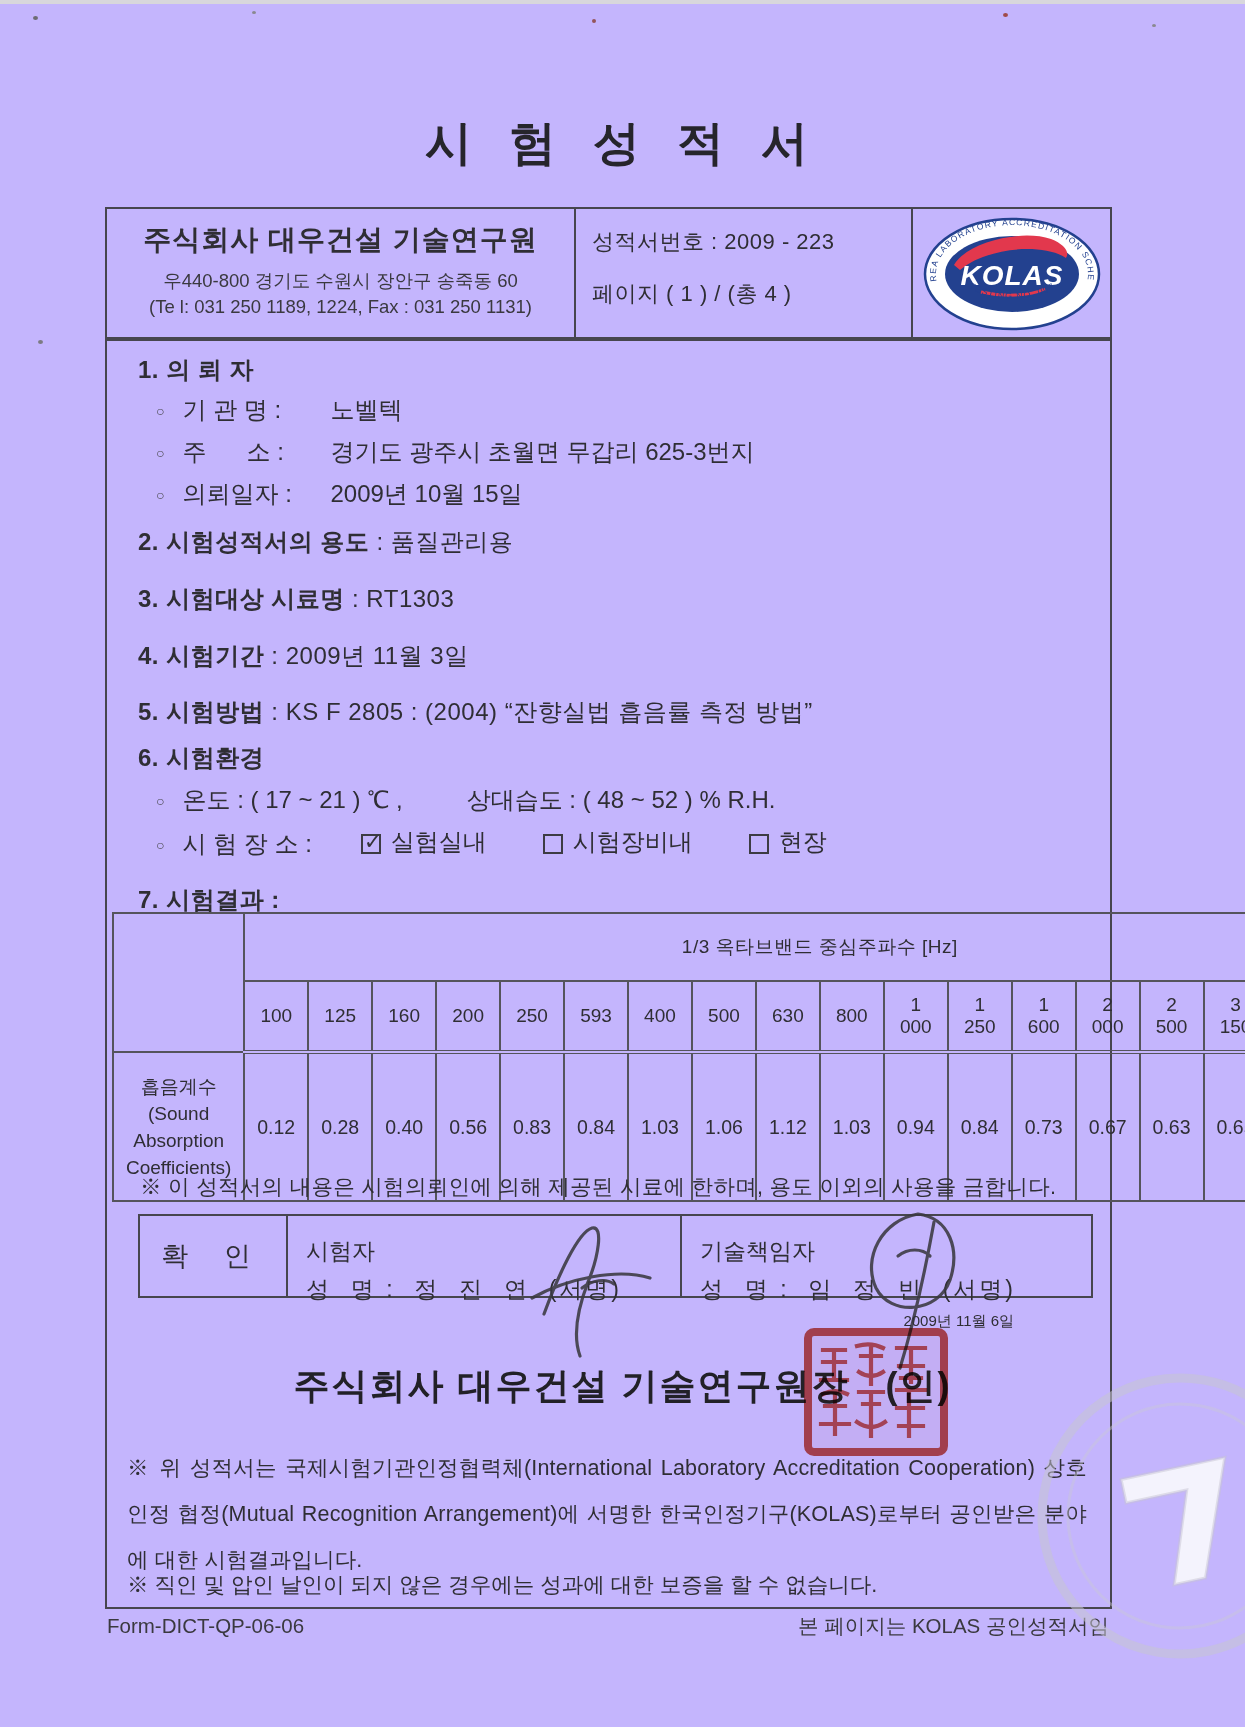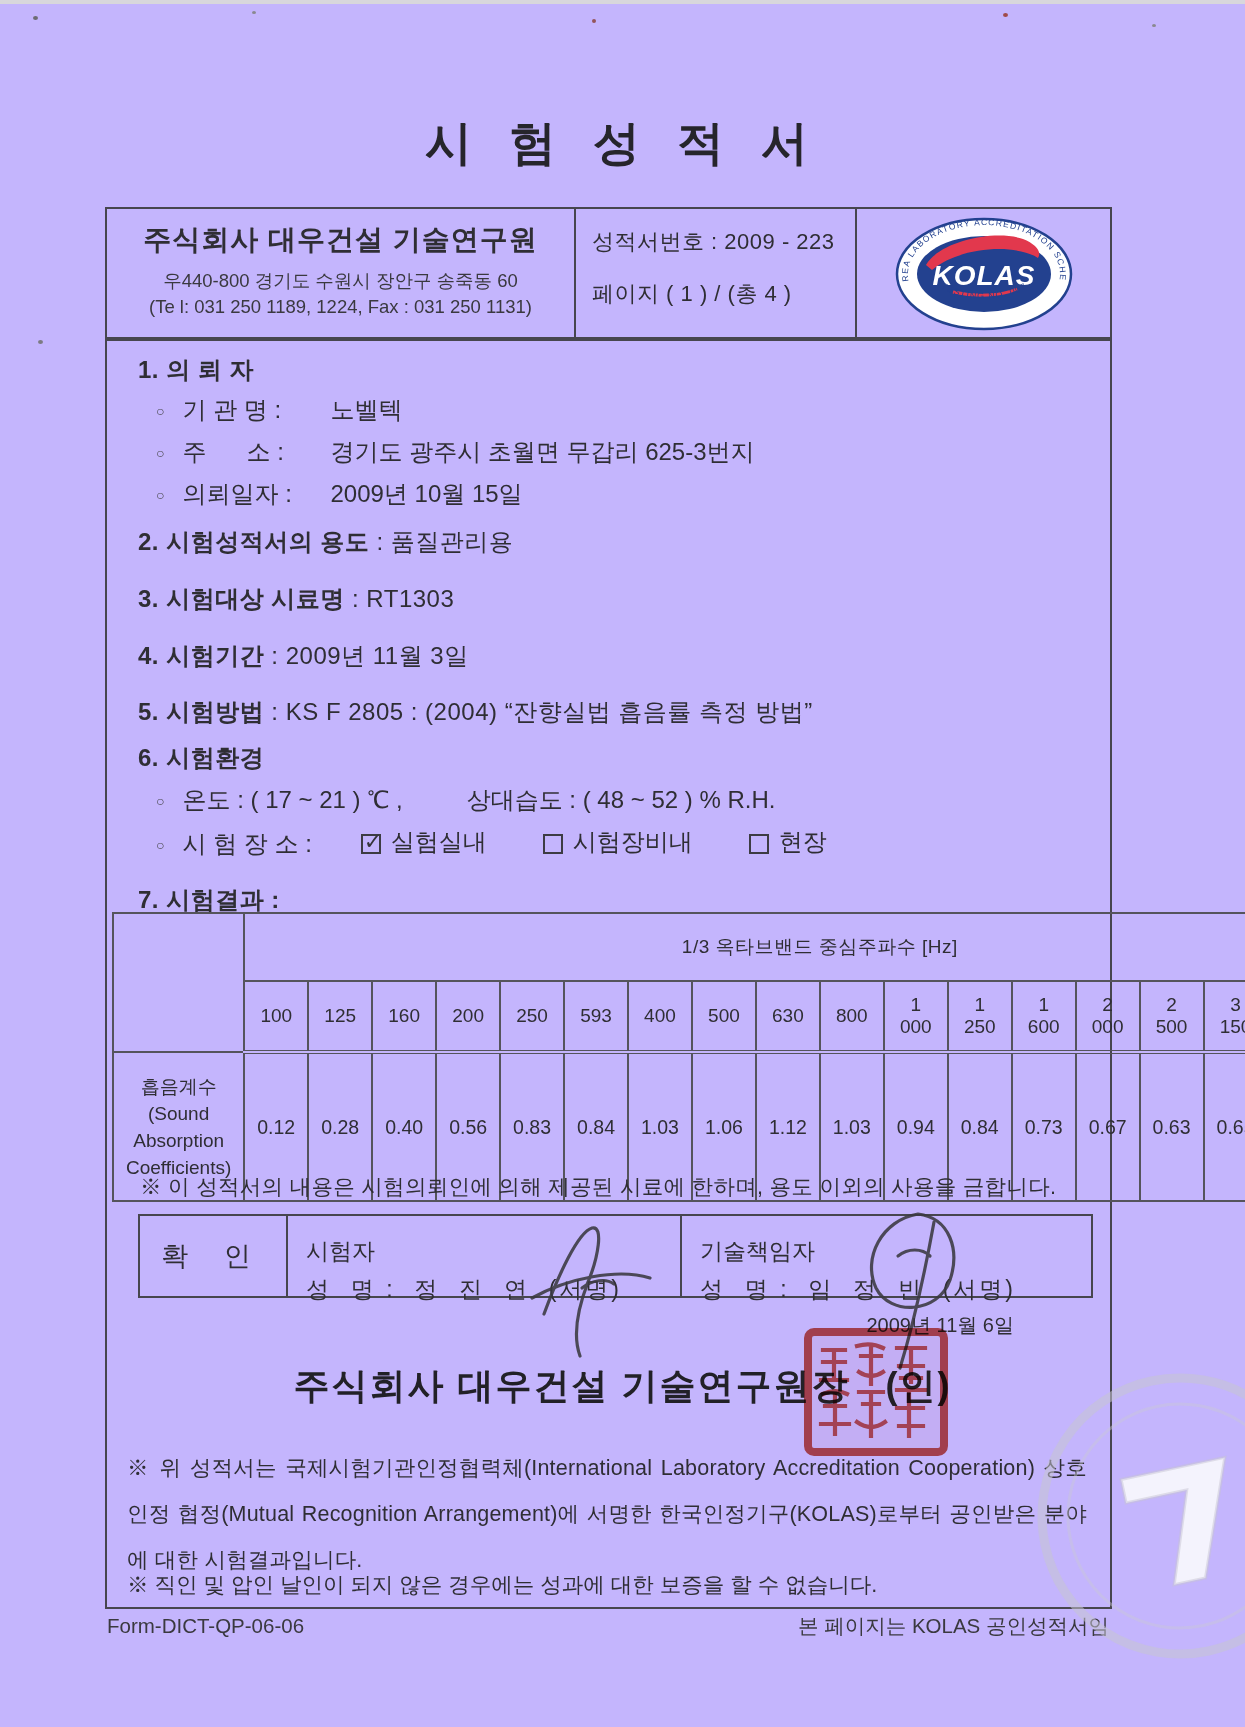--- a/index.html
+++ b/index.html
@@ -17,21 +17,21 @@
   
   .header-box{
     top:203px; left:105px; width:1003px; height:130px;
     border:2px solid #47464e; display:flex; background:transparent;
   }
   .hcell{box-sizing:border-box; height:100%;}
   .hcell-org{width:469px; border-right:2px solid #47464e; padding-top:12px; text-align:center;}
   .org-name{font-size:28px; font-weight:600; letter-spacing:1px; margin-bottom:9px;}
   .org-addr{font-size:18.5px; margin-bottom:3px; color:#3a393f;}
   .org-tel{font-size:18.5px; color:#3a393f;}
-  .hcell-meta{width:281px; border-right:2px solid #47464e; padding:18px 0 0 16px;}
+  .hcell-meta{width:337px; border-right:2px solid #47464e; padding:18px 0 0 16px;}
   .meta-line{font-size:22px; margin-bottom:22px; letter-spacing:.5px;}
   .hcell-logo{flex:1; display:flex; align-items:center; justify-content:center;}
   
   .body-box{
     top:333px; left:105px; width:1003px; height:1268px;
     border:2px solid #47464e;
   }
   .sec{font-size:24px; letter-spacing:.5px; white-space:nowrap;}
   .sec b{font-weight:600;}
   .crow{display:flex; align-items:baseline; font-size:24px; white-space:nowrap;}
@@ -64,21 +64,21 @@
   }
   .sig-confirm{
     width:146px; border-right:2.5px solid #47464e; display:flex;
     align-items:center; justify-content:center; font-size:27px; letter-spacing:14px;
   }
   .sig-cell{padding:20px 0 0 18px; box-sizing:border-box;}
   .sig-cell .role{font-size:23px; margin-bottom:7px;}
   .sig-cell .nameline{font-size:23px; letter-spacing:3px;}
   .sig-c2{width:394px; border-right:2.5px solid #47464e;}
   .sig-c3{flex:1;}
-  .issue-date{top:1308px; left:0; width:1014px; text-align:right; font-size:20px;}
+  .issue-date{top:1308px; left:0; width:1014px; text-align:right; font-size:15px;}
   .issuer-line{
     top:1358px; left:0; width:100%; text-align:center;
     font-size:36px; font-weight:bold; letter-spacing:2px; color:#222127;
   }
   .issuer-line .paren{font-weight:bold;}
   .notes{top:1441px; left:127px; width:960px; font-size:21.5px; line-height:46px;
          text-align:justify; letter-spacing:.2px;}
   .note2{top:1566px; left:127px; font-size:21.5px; white-space:nowrap;}
   .footer-left{top:1610px; left:107px; font-size:20.5px; color:#3a393f;}
   .footer-right{top:1608px; right:136px; font-size:20.5px; color:#3a393f;}

